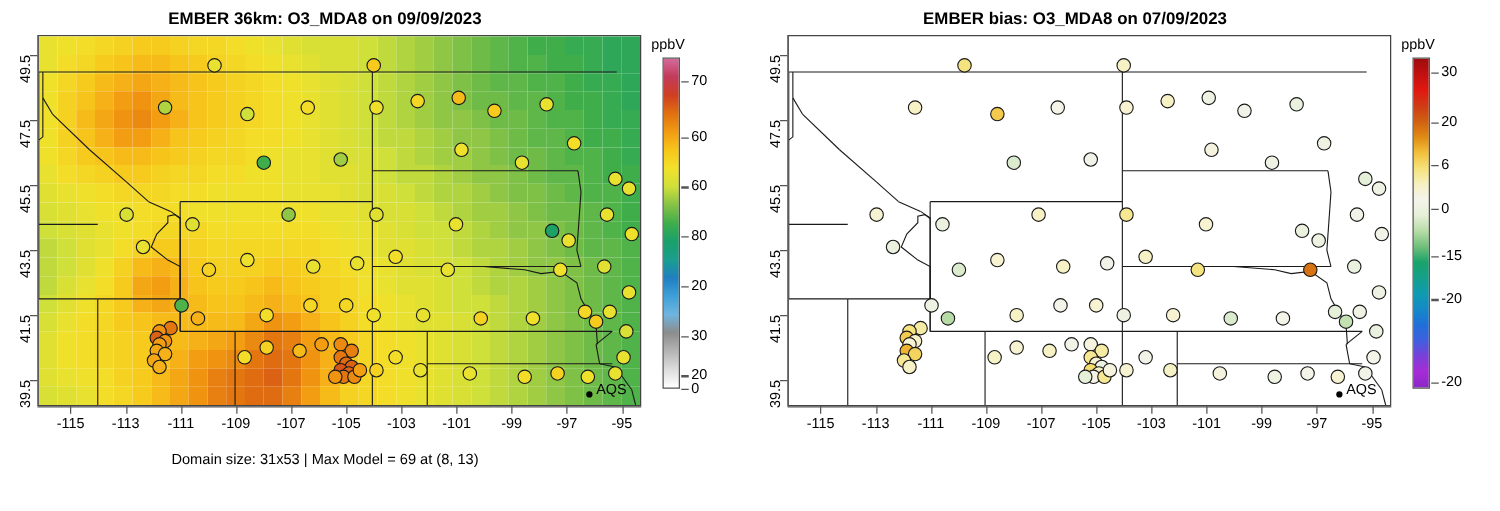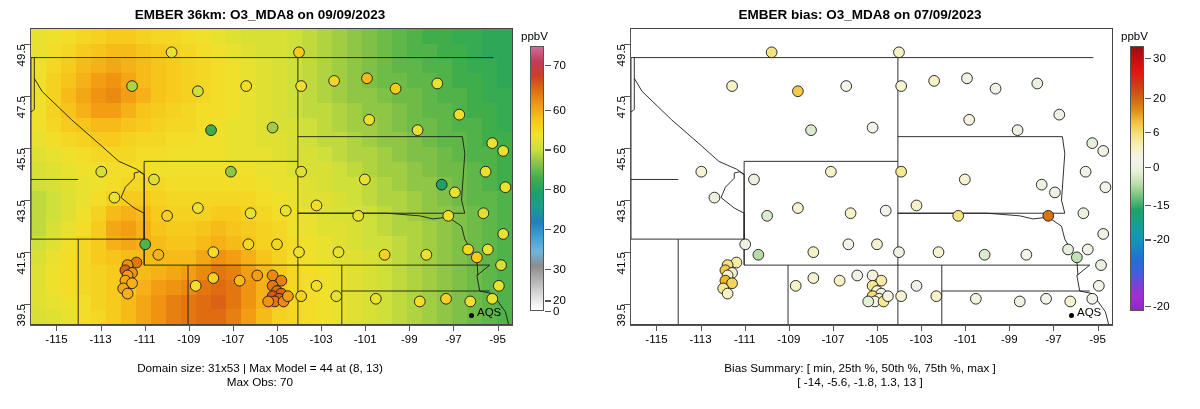--- a/index.html
+++ b/index.html
@@ -884,22 +884,21 @@
         <div class="cbtick" style="left: 545px; top: 189.1px;"></div>
         <div class="cblab" style="left: 553px; top: 189.1px;">80</div>
         <div class="cbtick" style="left: 545px; top: 149.3px;"></div>
         <div class="cblab" style="left: 553px; top: 149.3px;">60</div>
         <div class="cbtick" style="left: 545px; top: 109.6px;"></div>
         <div class="cblab" style="left: 553px; top: 109.6px;">60</div>
         <div class="cbtick" style="left: 545px; top: 64.5px;"></div>
         <div class="cblab" style="left: 553px; top: 64.5px;">70</div>
       </div>
 
-    <div class="cap l1">Domain size: 31x53 | Max Model = 44 at (8, 13)</div>
-    <div class="cap l2">Max Obs: 70</div>
+    <div class="cap l1">Domain size: 31x53 | Max Model = 69 at (8, 13)</div>
   </div>
 
   <div class="panel right">
     <div class="ptitle">EMBER bias: O3_MDA8 on 07/09/2023</div>
 
     <div class="mapbox">
       <svg class="vec" id="right-vec" viewBox="0 0 483 297" preserveAspectRatio="none">
           <path d="M0.0,28.7L464.3,28.7" fill="none" stroke="#1a1a1a" stroke-width="0.9"></path>
           <path d="M0.0,28.7L0.0,211.0" fill="none" stroke="#1a1a1a" stroke-width="0.9"></path>
           <path d="M113.6,132.9L113.6,237.1" fill="none" stroke="#1a1a1a" stroke-width="0.9"></path>
@@ -1085,17 +1084,15 @@
         <div class="cbtick" style="left: 545px; top: 166.6px;"></div>
         <div class="cblab" style="left: 553px; top: 166.6px;">0</div>
         <div class="cbtick" style="left: 545px; top: 132.1px;"></div>
         <div class="cblab" style="left: 553px; top: 132.1px;">6</div>
         <div class="cbtick" style="left: 545px; top: 97.7px;"></div>
         <div class="cblab" style="left: 553px; top: 97.7px;">20</div>
         <div class="cbtick" style="left: 545px; top: 57.9px;"></div>
         <div class="cblab" style="left: 553px; top: 57.9px;">30</div>
       </div>
 
-    <div class="cap l1">Bias Summary: [ min, 25th %, 50th %, 75th %, max ]</div>
-    <div class="cap l2">[ -14,   -5.6,   -1.8,   1.3,   13 ]</div>
   </div>
 
 </div>
 
 </body></html>

